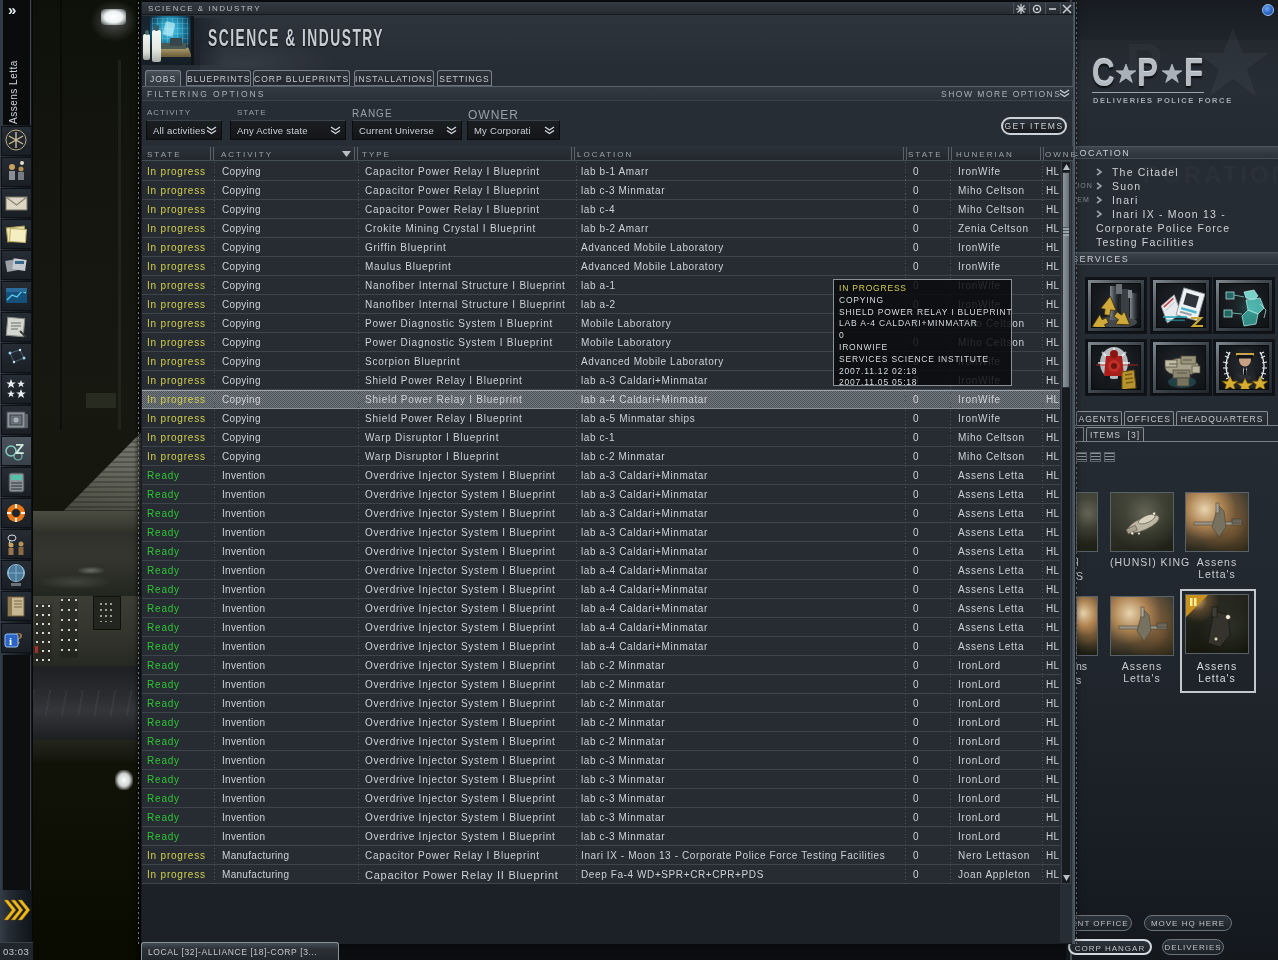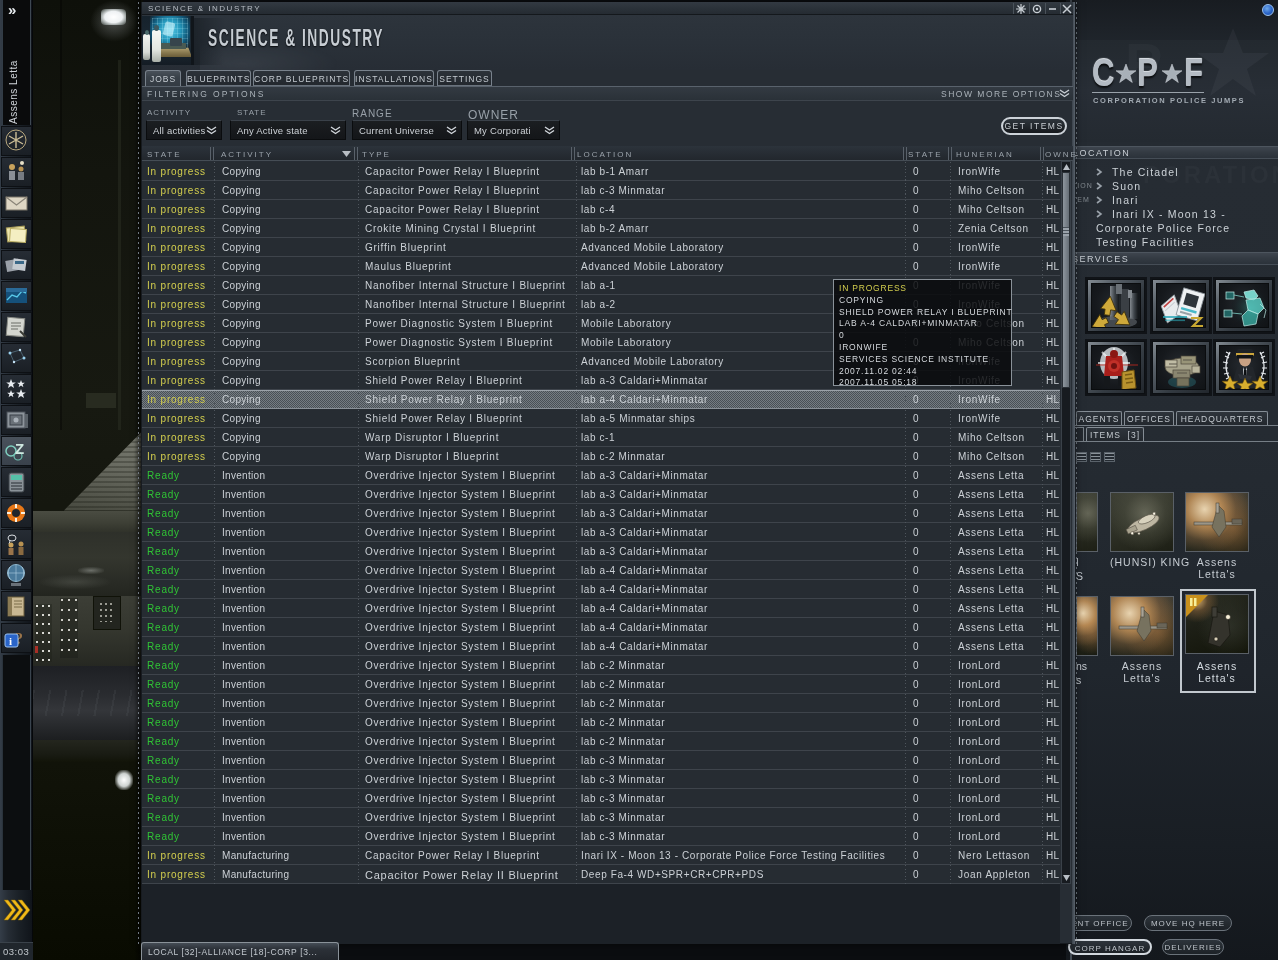--- a/index.html
+++ b/index.html
@@ -43,21 +43,21 @@
 <div class="abs txt" style="left:1092px;top:52px;font-size:38px;font-weight:bold;color:#b4bbc3;text-shadow:0 -1px 1px #e6ebf0,0 2px 2px #0a0c0e;transform:scaleX(0.82);transform-origin:0 0;">C</div>
 <div class="abs txt" style="left:1137px;top:52px;font-size:38px;font-weight:bold;color:#b4bbc3;text-shadow:0 -1px 1px #e6ebf0,0 2px 2px #0a0c0e;transform:scaleX(0.82);transform-origin:0 0;">P</div>
 <div class="abs txt" style="left:1184px;top:52px;font-size:38px;font-weight:bold;color:#b4bbc3;text-shadow:0 -1px 1px #e6ebf0,0 2px 2px #0a0c0e;transform:scaleX(0.82);transform-origin:0 0;">F</div>
 <svg class="abs" style="left:1116px;top:64px;" width="20" height="20">
     <polygon points="10,0 12.6,6.8 20,6.8 14,11.2 16.3,18.5 10,14 3.7,18.5 6,11.2 0,6.8 7.4,6.8" fill="#a8b0b8" stroke="#d8dde2" stroke-width="0.5"></polygon>
   </svg>
 <svg class="abs" style="left:1162px;top:64px;" width="20" height="20">
     <polygon points="10,0 12.6,6.8 20,6.8 14,11.2 16.3,18.5 10,14 3.7,18.5 6,11.2 0,6.8 7.4,6.8" fill="#a8b0b8" stroke="#d8dde2" stroke-width="0.5"></polygon>
   </svg>
 <div class="abs" style="left:1092px;top:92px;width:112px;height:1px;background:#9aa2aa;"></div>
-<div class="abs txt" style="left:1093px;top:96px;font-size:7.5px;font-weight:bold;letter-spacing:1.6px;color:#a2aab2;">CORPORATION POLICE JUMPS</div>
+<div class="abs txt" style="left:1093px;top:96px;font-size:7.5px;font-weight:bold;letter-spacing:1.6px;color:#a2aab2;">DELIVERIES POLICE FORCE</div>
 <div class="abs" style="left:1072px;top:146px;width:206px;height:13px;background:linear-gradient(180deg,#3e454e 0%,#333a42 50%,#2b323a 100%);border-top:1px solid #4d555e;border-bottom:1px solid #454d56;"></div>
 <div class="abs txt" style="left:1073px;top:148px;font-size:9px;letter-spacing:1.5px;color:#c8ced4;">LOCATION</div>
 <div class="abs txt" style="left:1143px;top:161px;font-size:24px;font-weight:bold;letter-spacing:3px;color:rgba(170,180,190,0.04);">PORATION</div>
 <div class="abs txt" style="left:1096px;top:166px;font-size:10.5px;letter-spacing:1.2px;color:#ccd2d7;"><svg width="7" height="8" style="margin-right:9px;">
       <path d="M1,1 L5,4 L1,7" fill="none" stroke="#9aa2aa" stroke-width="1.6"></path>
     </svg>The Citadel</div>
 <div class="abs txt" style="left:1072px;top:182px;font-size:7px;letter-spacing:1px;color:#82898f;">TION</div>
 <div class="abs txt" style="left:1096px;top:180px;font-size:10.5px;letter-spacing:1.2px;color:#ccd2d7;"><svg width="7" height="8" style="margin-right:9px;">
       <path d="M1,1 L5,4 L1,7" fill="none" stroke="#9aa2aa" stroke-width="1.6"></path>
     </svg>Suon</div>
@@ -801,15 +801,15 @@
     <polygon points="3.5,6 7,0 0,0" fill="#b8bec5"></polygon>
   </svg>
 <div class="abs" style="left:833px;top:279px;width:179px;height:107px;background:rgba(8,10,12,0.84);border:1px solid #8a9299;"></div>
 <div class="abs txt" style="left:839px;top:283px;font-size:8.5px;letter-spacing:0.8px;color:#d3ce4e;">IN PROGRESS</div>
 <div class="abs txt" style="left:839px;top:294.8px;font-size:8.5px;letter-spacing:0.8px;color:#d6dade;">COPYING</div>
 <div class="abs txt" style="left:839px;top:306.6px;font-size:8.5px;letter-spacing:0.8px;color:#d6dade;">SHIELD POWER RELAY I BLUEPRINT</div>
 <div class="abs txt" style="left:839px;top:318.40000000000003px;font-size:8.5px;letter-spacing:0.8px;color:#d6dade;">LAB A-4 CALDARI+MINMATAR</div>
 <div class="abs txt" style="left:839px;top:330.20000000000005px;font-size:8.5px;letter-spacing:0.8px;color:#d6dade;">0</div>
 <div class="abs txt" style="left:839px;top:342.00000000000006px;font-size:8.5px;letter-spacing:0.8px;color:#d6dade;">IRONWIFE</div>
 <div class="abs txt" style="left:839px;top:353.80000000000007px;font-size:8.5px;letter-spacing:0.8px;color:#d6dade;">SERVICES SCIENCE INSTITUTE</div>
-<div class="abs txt" style="left:839px;top:365.6000000000001px;font-size:8.5px;letter-spacing:0.8px;color:#d6dade;">2007.11.02 02:44</div>
+<div class="abs txt" style="left:839px;top:365.6000000000001px;font-size:8.5px;letter-spacing:0.8px;color:#d6dade;">2007.11.12 02:18</div>
 <div class="abs txt" style="left:839px;top:377.4000000000001px;font-size:8.5px;letter-spacing:0.8px;color:#d6dade;">2007.11.05 05:18</div>
 <div class="abs" style="left:141px;top:942px;width:198px;height:18px;background:linear-gradient(180deg,#454d56 0%,#2c3138 35%,#23272d 100%);border:1px solid #8a9299;border-bottom:none;border-radius:3px 3px 0 0;"></div>
 <div class="abs txt" style="left:148px;top:947px;font-size:8.5px;letter-spacing:0.6px;color:#c3c9cf;">LOCAL [32]-ALLIANCE [18]-CORP [3...</div>
 </body></html>

